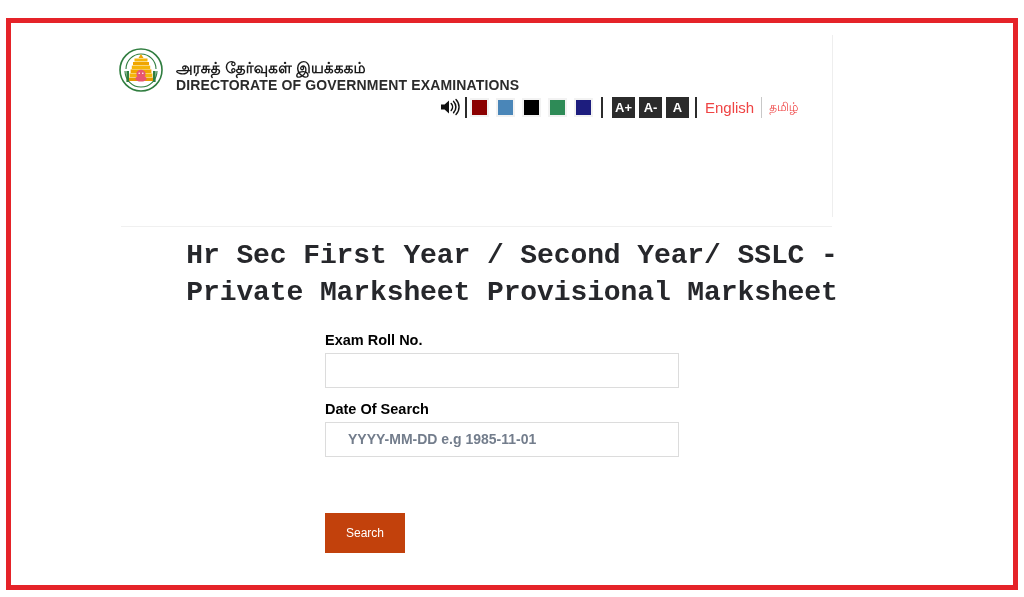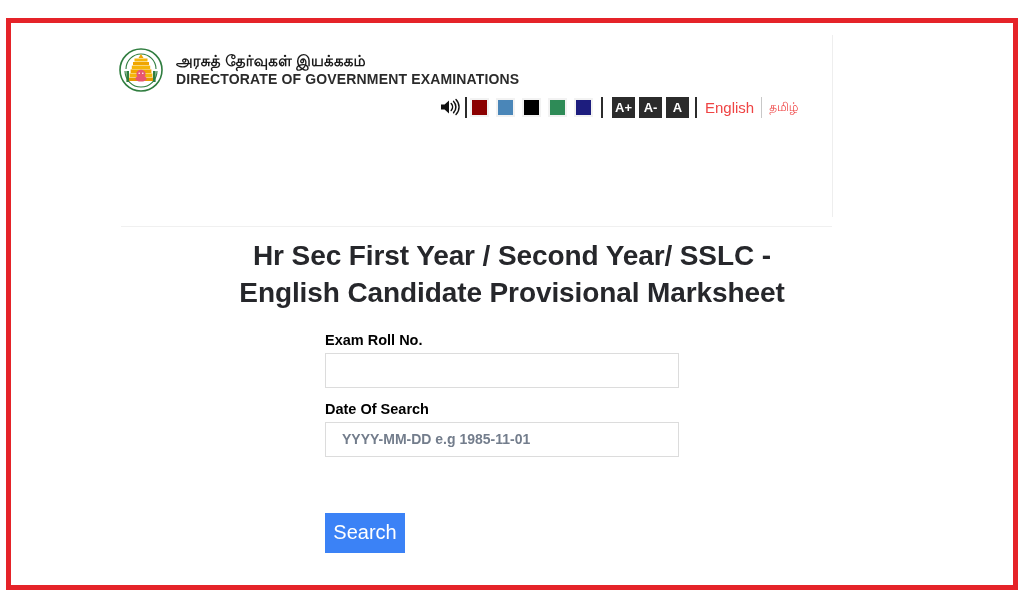--- a/index.html
+++ b/index.html
@@ -42,21 +42,21 @@
     left: 98px;
     top: 12px;
     width: 724px;
     height: 182px;
     border-right: 1px solid #eeeeee;
     box-sizing: border-box;
   }
 
   .brand-row {
     display: flex;
-    align-items: center;
+    align-items: flex-end;
     padding-top: 12px;
     padding-left: 9px;
   }
 
   .logo-emblem {
     width: 46px;
     height: 46px;
     flex: 0 0 46px;
     position: relative;
   }
@@ -179,64 +179,65 @@
 
   .page-title {
     text-align: center;
     font-size: 28px;
     font-weight: bold;
     color: #26272b;
     line-height: 1.32;
     width: 700px;
     margin: 0 auto;
     letter-spacing: -0.1px;
+    font-family: Liberation Mono, monospace;
   }
 
   .form-area {
     width: 354px;
     margin: 20px 0 0 314px;
   }
 
   .field-label {
     font-size: 14.5px;
     font-weight: bold;
     color: #000000;
     margin-bottom: 5px;
   }
 
   .text-input {
     display: block;
     width: 354px;
     height: 35px;
     border: 1px solid #dcdcdc;
     box-sizing: border-box;
-    padding: 0 16px;
+    padding: 0 22px;
     font-size: 14px;
     font-weight: bold;
     color: #737d8c;
     background: #ffffff;
     outline: none;
     font-family: "Liberation Sans", sans-serif;
   }
   .text-input::placeholder {
     color: #737d8c;
     font-weight: bold;
     opacity: 1;
   }
 
   .field-gap { height: 13px; }
 
   .search-button {
     margin-top: 56px;
     width: 80px;
     height: 40px;
-    background: #3b82f6;
+    background: #c2410c;
     color: #ffffff;
     border: none;
-    font-size: 20px;
+    font-size: 12px;
     cursor: pointer;
     font-family: "Liberation Sans", sans-serif;
     padding: 0;
   }
 </style>
 </head>
 <body>
 
 <div class="page-frame">
   <div class="page-inner">
@@ -307,21 +308,21 @@
         <span class="lang-link tamil">தமிழ்</span>
       </div>
     </div>
 
     <div class="header-divider"></div>
 
     <div class="content">
 
       <h1 class="page-title">
         <span>Hr Sec First Year / Second Year/ SSLC -</span><br>
-        <span>English Candidate Provisional Marksheet</span>
+        <span>Private Marksheet Provisional Marksheet</span>
       </h1>
 
       <div class="form-area">
 
         <div class="field-label">Exam Roll No.</div>
         <input class="text-input" type="text" placeholder="" style="">
 
         <div class="field-gap"></div>
 
         <div class="field-label">Date Of Search</div>

